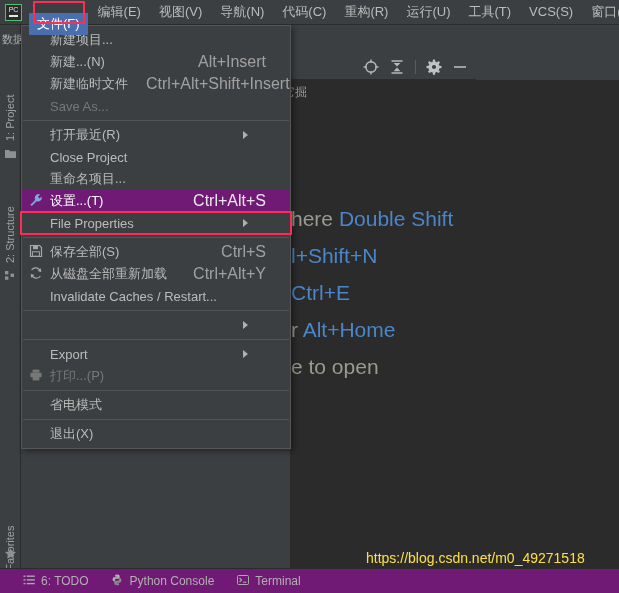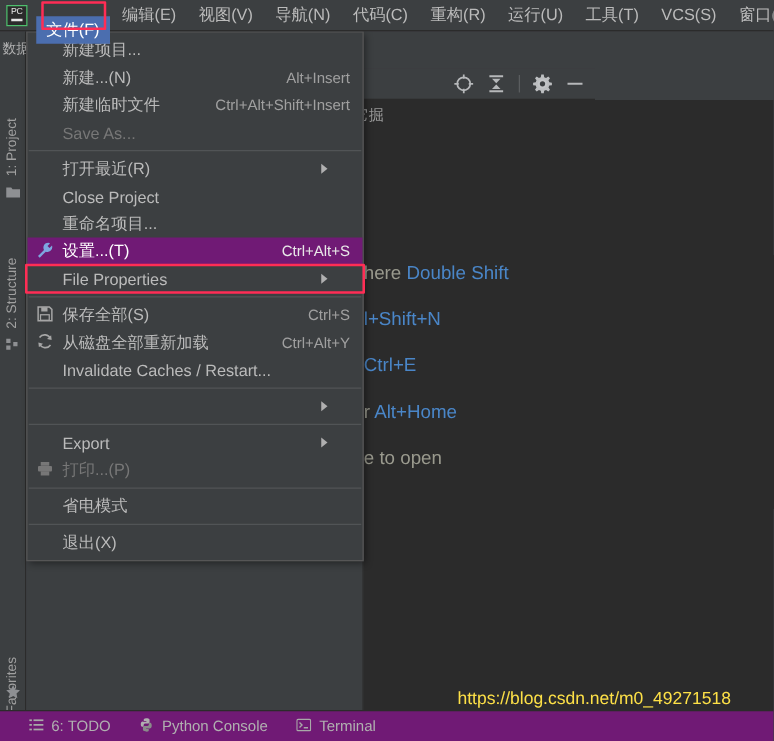--- a/index.html
+++ b/index.html
@@ -169,21 +169,21 @@
     width: 328px;
     height: 488px;
     background: #2b2b2b;
   }
   #hints {
     position: absolute;
     left: 291px;
     top: 207px;
     width: 328px;
     color: #8e8e8e;
-    font-size: 15px;
+    font-size: 21px;
   }
   .hintrow {
     height: 37px;
     line-height: 24px;
     white-space: nowrap;
     overflow: hidden;
   }
   .hintrow .kb { color: #4a86c8; }
   .hintrow .lbl { color: #9a9a8e; }
 
@@ -199,34 +199,34 @@
     padding: 3px 0 3px 0;
   }
   .mi {
     position: relative;
     height: 22px;
     display: flex;
     align-items: center;
     color: #bbbbbb;
     font-size: 13px;
     padding-left: 28px;
-    padding-right: 10px;
+    padding-right: 24px;
     white-space: nowrap;
     box-sizing: border-box;
   }
   .mi.disabled { color: #777777; }
   .mi.selected {
     background: #701a75;
     color: #ffffff;
   }
   .mi .mlabel { flex: 0 0 auto; }
   .mi .mshort {
     margin-left: auto;
     color: #a0a0a0;
-    font-size: 12px;
+    font-size: 16px;
     padding-left: 18px;
   }
   .mi.selected .mshort { color: #e8e8e8; }
   .mi .arrow {
     margin-left: auto;
     width: 0; height: 0;
     border-left: 5px solid #b0b0b0;
     border-top: 4px solid transparent;
     border-bottom: 4px solid transparent;
     padding-left: 18px;

